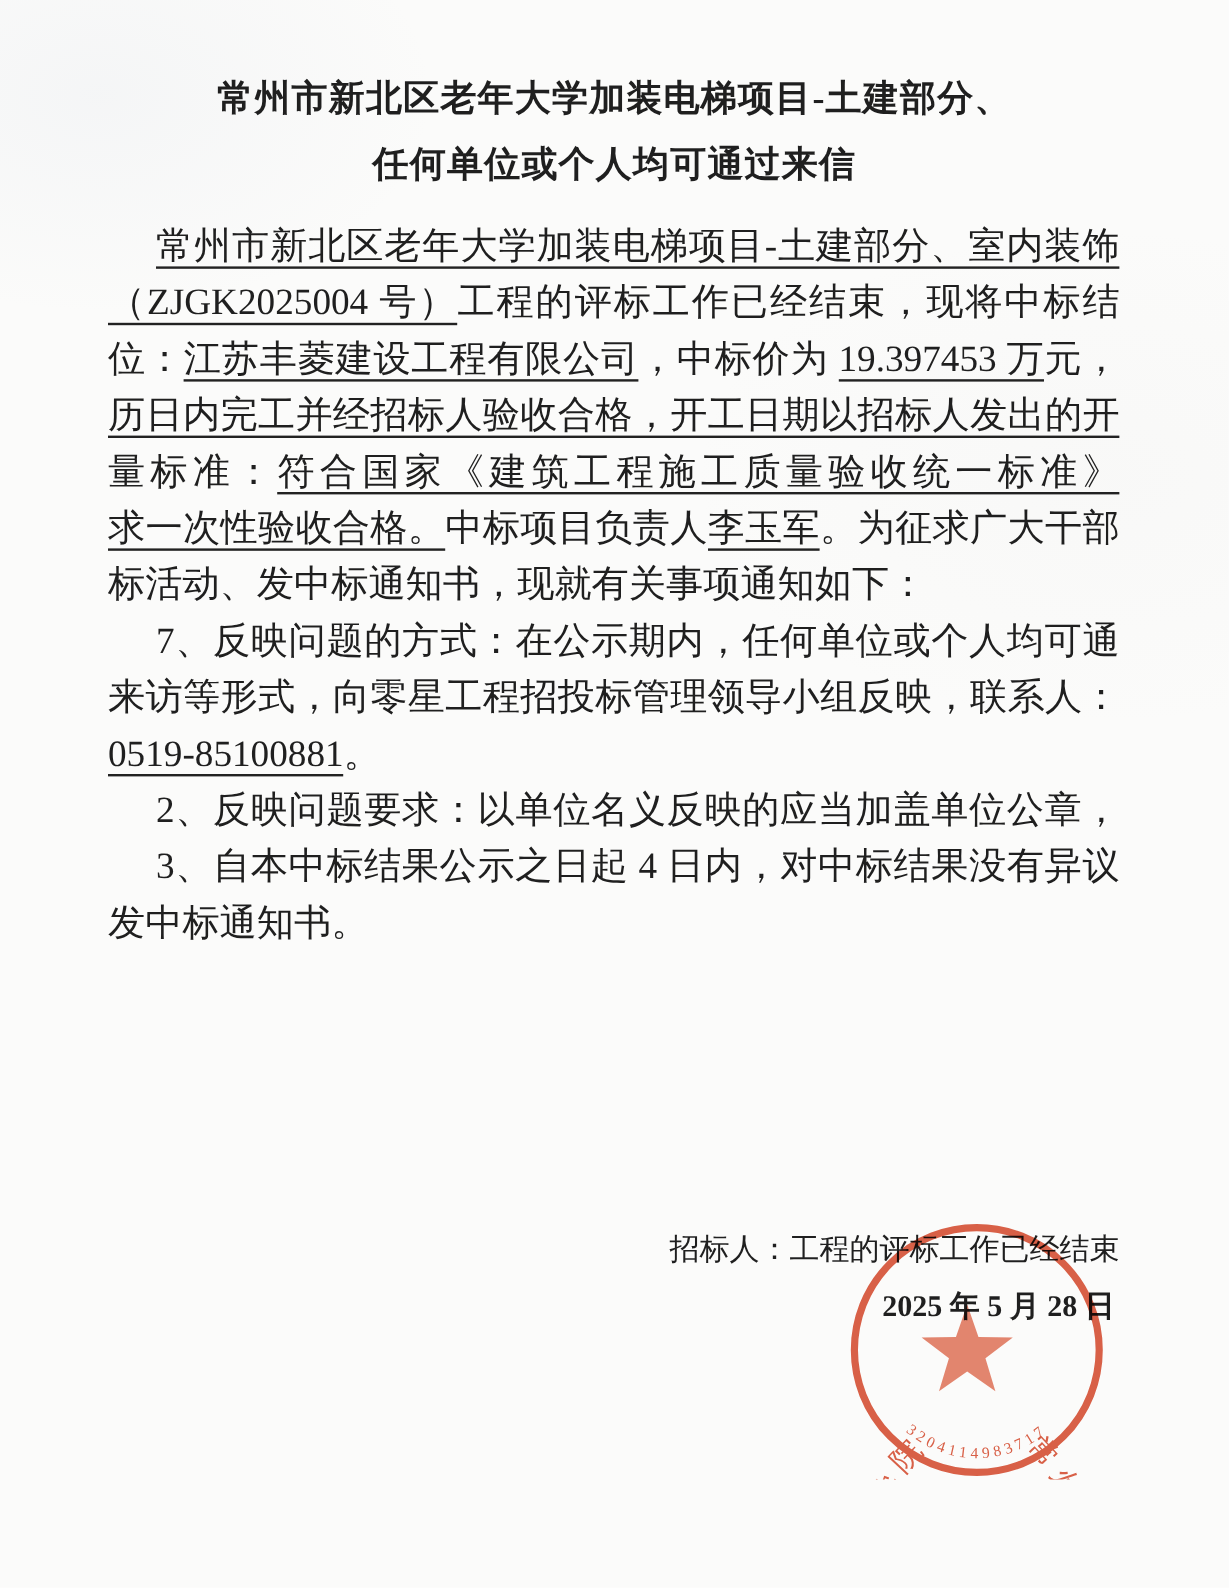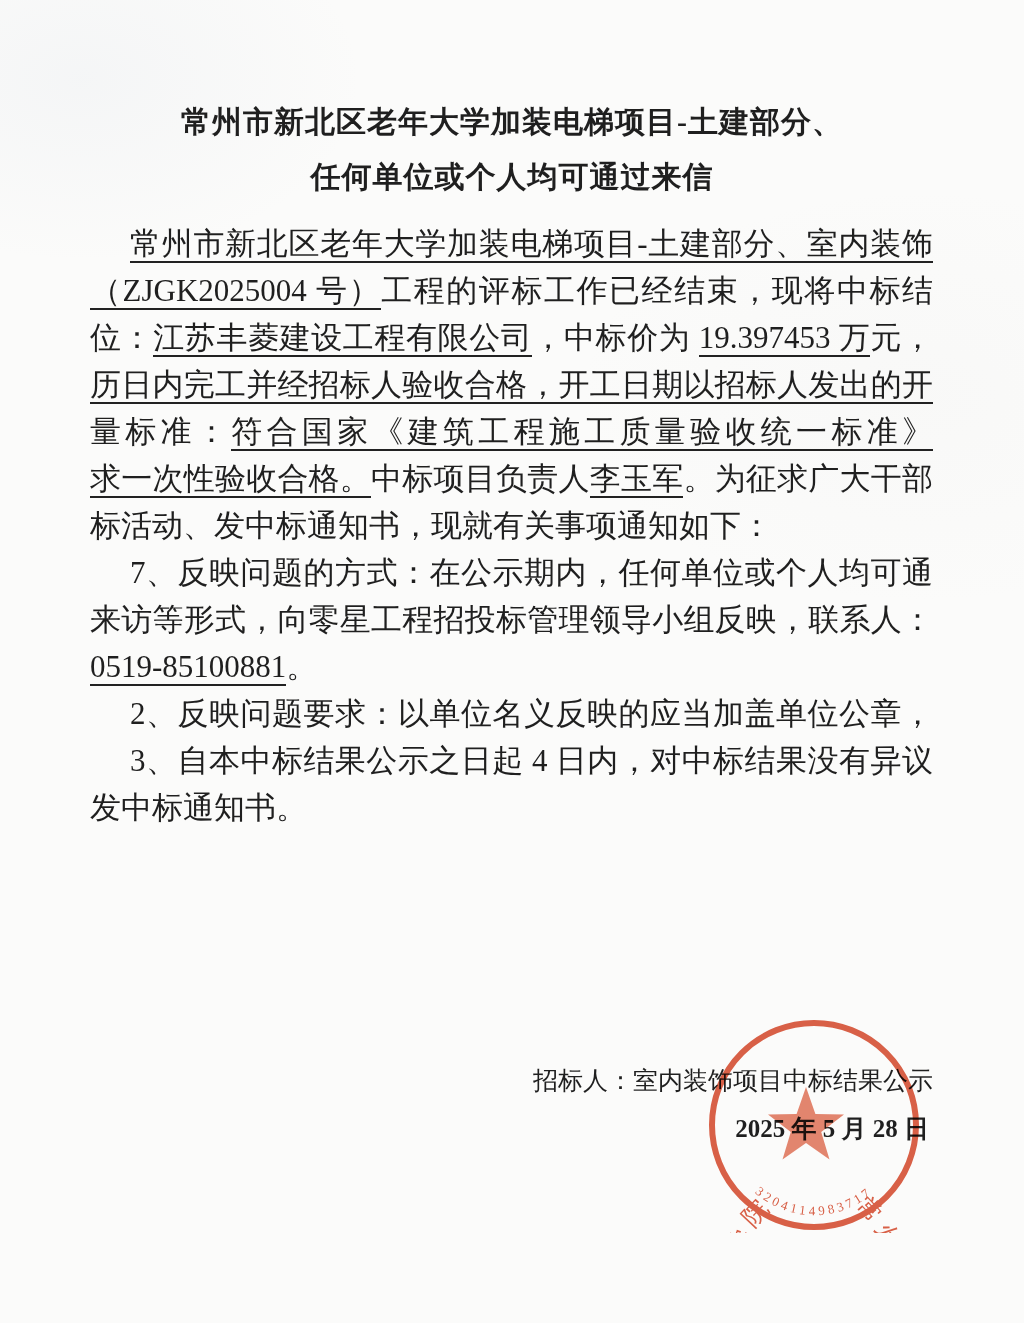--- a/index.html
+++ b/index.html
@@ -10,21 +10,21 @@
       radial-gradient(ellipse 400px 260px at 8% 6%, rgba(188,198,214,0.10), transparent 70%),
       radial-gradient(ellipse 500px 300px at 90% 30%, rgba(200,200,200,0.05), transparent 70%);
     font-family: "Liberation Serif", "DejaVu Serif", serif;
     color: #1f1f1f;
     position: relative;
     overflow: hidden;
   }
   .page { position: relative; width: 1024px; height: 1323px; }
 
   .title-block {
-    padding-top: 94px;
+    padding-top: 55px;
     text-align: center;
     font-weight: bold;
     font-size: 30px;
     line-height: 55px;
     letter-spacing: 1px;
   }
 
   .content {
     position: relative;
     margin: 16px auto 0 90px;
@@ -89,21 +89,21 @@
         <div class="line"><span>标活动、发中标通知书，现就有关事项通知如下：</span></div>
         <div class="line just ind"><span>7、反映问题的方式：在公示期内，任何单位或个人均可通过来信、来电、</span></div>
         <div class="line just"><span>来访等形式，向零星工程招投标管理领导小组反映，联系人：</span><span class="u">谭女士</span><span>，联系电话：</span></div>
         <div class="line"><span class="u">0519-85100881</span><span>。</span></div>
         <div class="line just ind"><span>2、反映问题要求：以单位名义反映的应当加盖单位公章，以个人名义反映</span></div>
         <div class="line just ind"><span>3、自本中标结果公示之日起 4 日内，对中标结果没有异议的，招标人将签</span></div>
         <div class="line"><span>发中标通知书。</span></div>
       </div>
 
     <div class="signature-block">
-      <div class="tenderer-line">招标人：室内装饰项目中标结果公示</div>
+      <div class="tenderer-line">招标人：工程的评标工作已经结束</div>
       <div class="date-line">2025 年 5 月 28 日</div>
     </div>
   </div>
 
   <svg class="seal" viewBox="0 0 216 216" aria-hidden="true">
     <defs>
       <path id="ringPath" d="M 108 178 A 70 70 0 1 1 107.95 178" fill="none"></path>
       <path id="codePath" d="M 34.3 159.8 A 90 90 0 0 0 181.7 159.8" fill="none"></path>
     </defs>
     <circle cx="108" cy="108" r="102" fill="none" stroke-width="6" stroke="#d74b2e"></circle>

